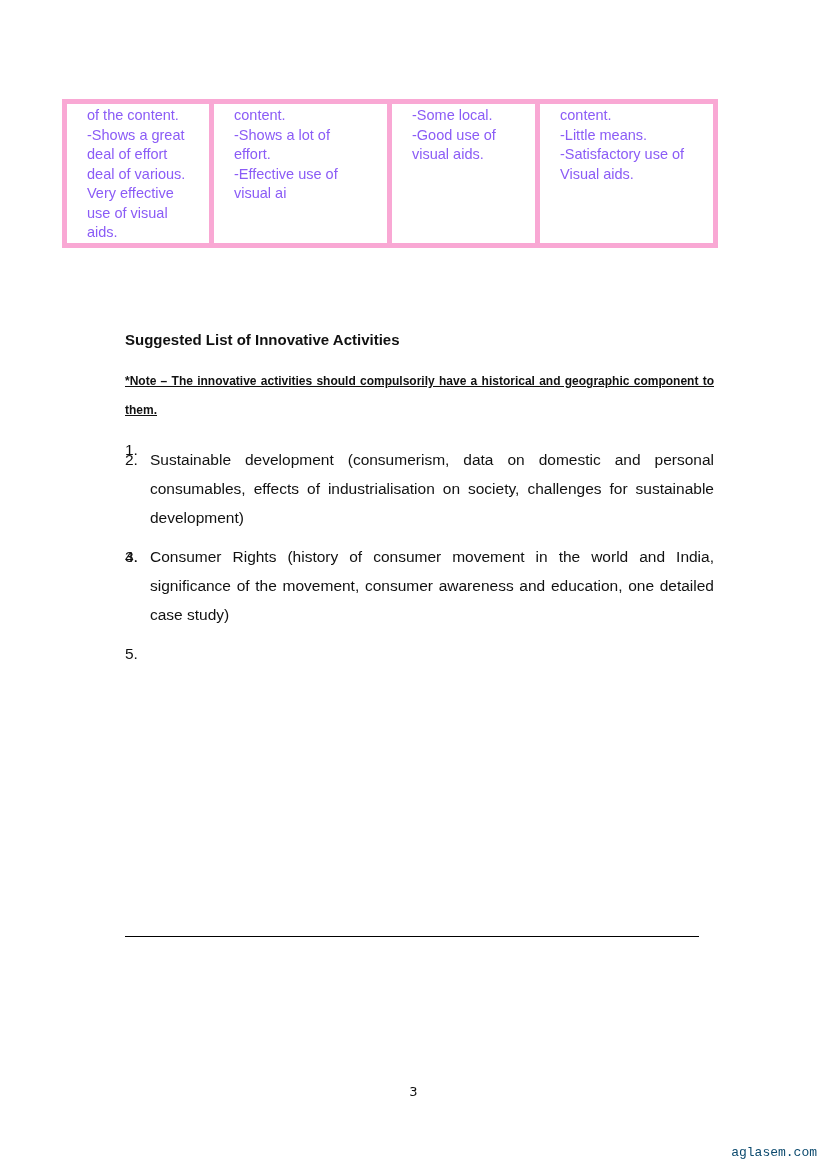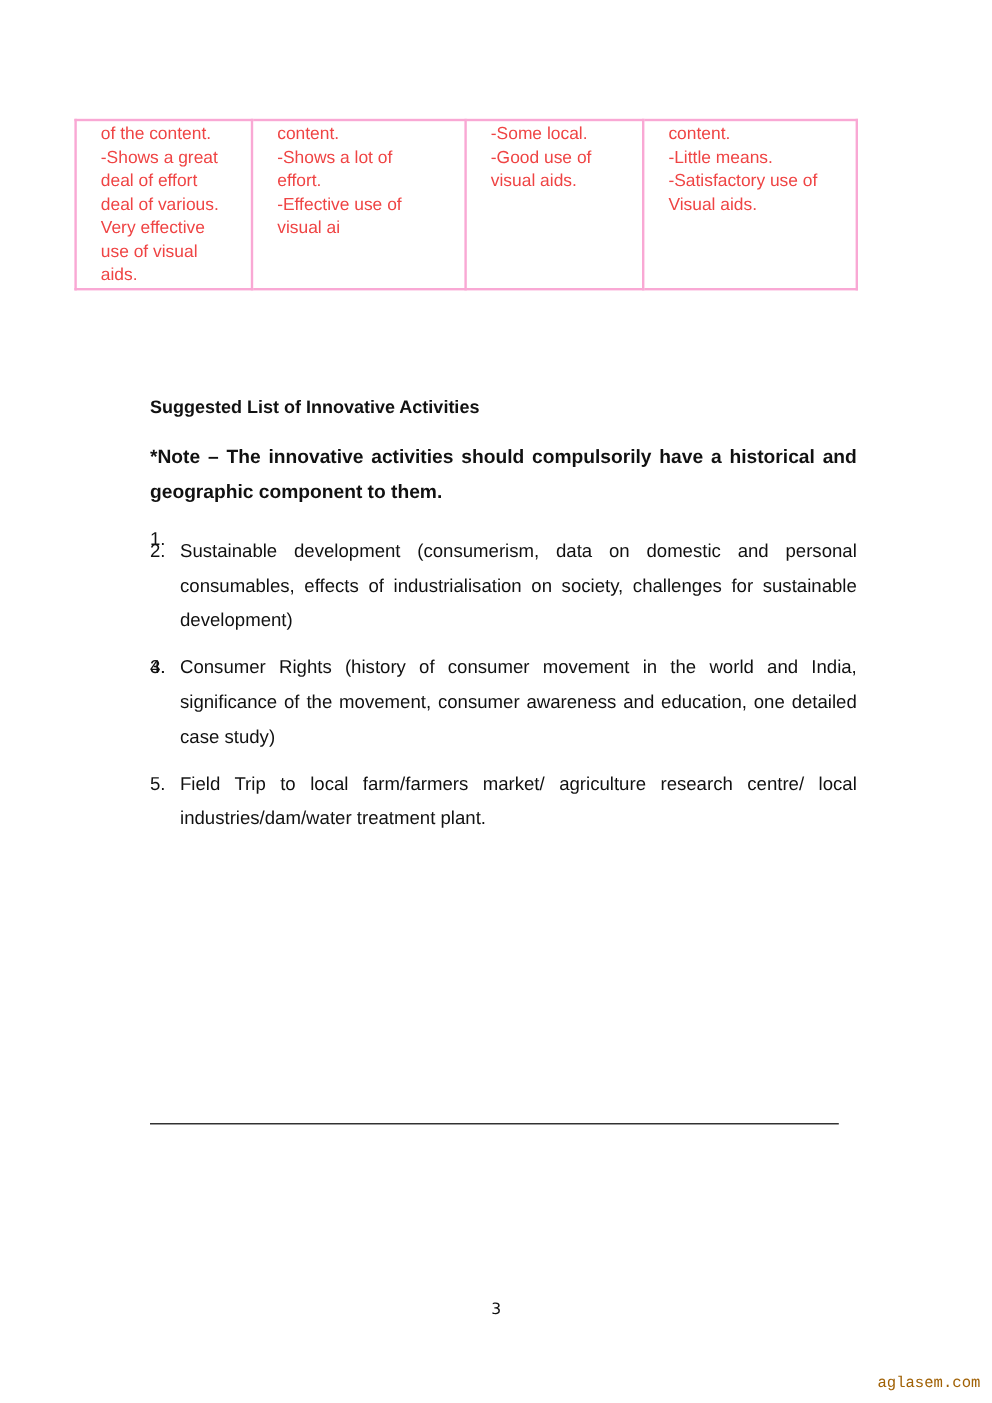--- a/index.html
+++ b/index.html
@@ -18,52 +18,53 @@
     .rubric-table {
       position: absolute;
       left: 62px;
       top: 99px;
       width: 651px;
       height: 137px;
       border-collapse: collapse;
       table-layout: fixed;
     }
     .rubric-table td {
-      border: 2px solid #f9a8d4;
+      border: 5px solid #f9a8d4;
       vertical-align: top;
       padding: 2px 6px 0 20px;
       font-size: 14.5px;
       line-height: 19.5px;
       font-family: "Liberation Sans", sans-serif;
-      color: #ef4444;
+      color: #8b5cf6;
     }
     .rubric-table td .line { display: block; white-space: nowrap; }
     .col1 { width: 147px; }
     .col2 { width: 178px; }
     .col3 { width: 148px; }
     .col4 { width: 178px; }
 
     .section {
       position: absolute;
       left: 125px;
       width: 589px;
     }
     .heading {
       top: 330px;
       font-size: 15px;
       font-weight: bold;
       line-height: 20px;
     }
     .note {
       top: 367px;
-      font-size: 16px;
+      font-size: 12px;
       font-weight: bold;
       line-height: 29px;
       text-align: justify;
       text-align-last: left;
+      text-decoration: underline;
     }
     .activities {
       top: 435px;
       margin: 0;
       padding: 0;
       list-style: none;
     }
     .activity {
       position: relative;
       padding-left: 25px;
@@ -161,21 +162,20 @@
   </li>
   <li class="activity">
     <span class="num">3.</span>
   </li>
   <li class="activity">
     <span class="num">4.</span>
     <span>Consumer Rights (history of consumer movement in the world and India, significance of the movement, consumer awareness and education, one detailed case study)</span>
   </li>
   <li class="activity">
     <span class="num">5.</span>
-    <span>Field Trip to local farm/farmers market/ agriculture research centre/ local industries/dam/water treatment plant.</span>
   </li>
 </ol>
 
 <div class="rule"></div>
 
 <div class="page-number">3</div>
 
-<a class="watermark" style="color: #a16207;">aglasem.com</a>
+<a class="watermark" style="color: #0c4a6e;">aglasem.com</a>
 
 </body></html>

